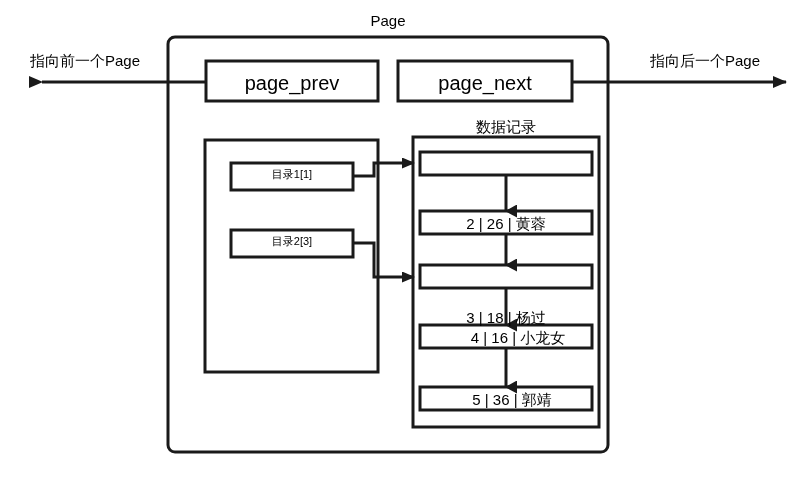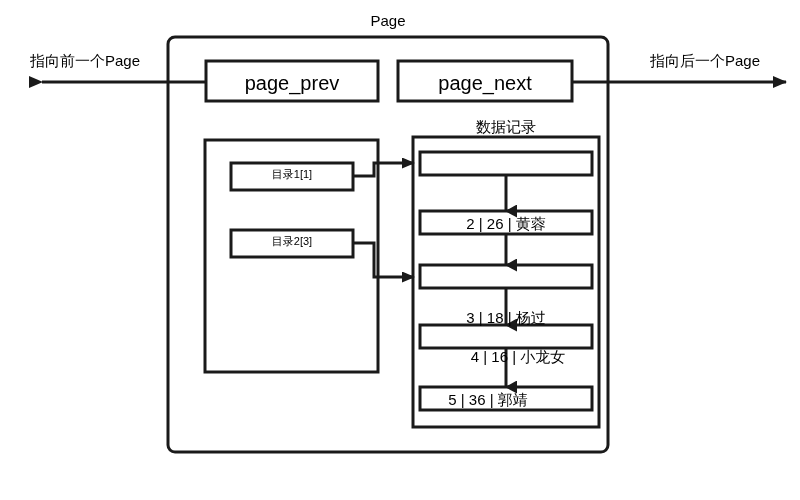--- a/index.html
+++ b/index.html
@@ -105,17 +105,17 @@
 
   <div class="lbl lbl-dirtext" style="left:231px; top:169px; width:122px;">目录1[1]</div>
 
   <div class="lbl lbl-dirtext" style="left:231px; top:236px; width:122px;">目录2[3]</div>
 
 
   <div class="lbl lbl-rectext" style="left:420px; top:216px; width:172px;">2 | 26 | 黄蓉</div>
 
   <div class="lbl lbl-rectext" style="left:420px; top:270px; width:172px;margin-top:40px;">3 | 18 | 杨过</div>
 
-  <div class="lbl lbl-rectext" style="left:420px; top:330px; width:196px;margin-top:19px;">4 | 16 | 小龙女</div>
+  <div class="lbl lbl-rectext" style="left:420px; top:330px; width:196px;">4 | 16 | 小龙女</div>
 
-  <div class="lbl lbl-rectext" style="left:412px; top:392px; width:152px;text-align:center;">5 | 36 | 郭靖</div>
+  <div class="lbl lbl-rectext" style="left:436px; top:392px; width:152px;text-align:center;">5 | 36 | 郭靖</div>
 
 </div>
 
 </body></html>

